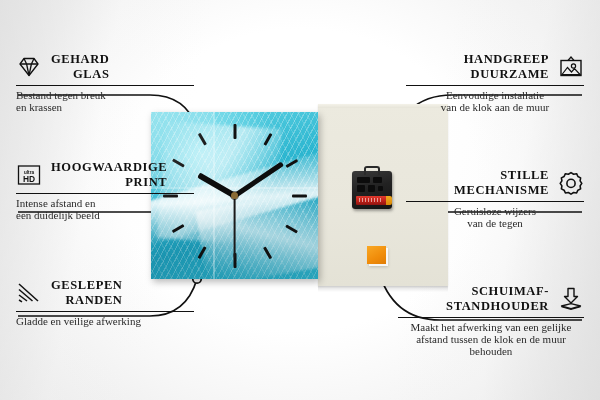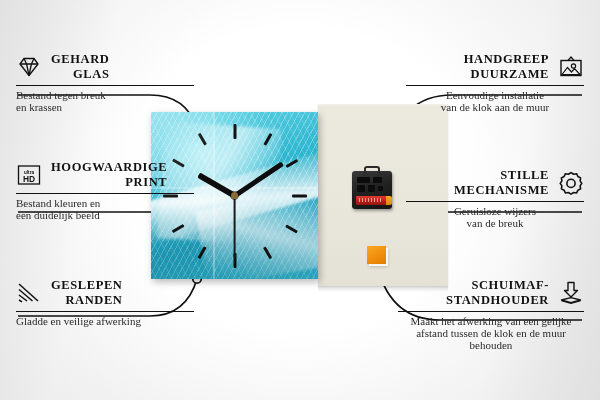--- a/index.html
+++ b/index.html
@@ -167,21 +167,21 @@
     font-size:11px;line-height:11.6px;color:#2a2a2a;margin-top:4px;
   }
   .feat.right .desc{text-align:center;}
   .ico{width:26px;height:26px;flex:0 0 26px;display:block;}
 
   .f-tl{left:16px;top:52px;}
   .f-ml{left:16px;top:160px;}
   .f-bl{left:16px;top:278px;}
   .f-tr{left:406px;top:52px;}
   .f-mr{left:406px;top:168px;}
-  .f-br{left:406px;top:278px;}
+  .f-br{left:406px;top:284px;}
   .f-br{width:186px;left:398px;}
 </style>
 </head>
 <body>
 
 <div class="stage">
 
   <div class="bg"></div>
   <div class="bg-sheen"></div>
 
@@ -286,21 +286,21 @@
         <text x="13" y="12" font-family="Liberation Sans, sans-serif" font-size="4.6" font-weight="bold" text-anchor="middle" fill="#111">ultra</text>
         <text x="13" y="19.6" font-family="Liberation Sans, sans-serif" font-size="8.4" font-weight="bold" text-anchor="middle" fill="#111">HD</text>
       </svg>
       <div>
         <div class="ttl">HOOGWAARDIGE</div>
         <div class="ttl">PRINT</div>
       </div>
     </div>
     <div class="rule"></div>
     <div class="desc">
-      <div>Bestand kleuren en</div>
+      <div>Intense afstand en</div>
       <div>een duidelijk beeld</div>
     </div>
   </div>
 
   <div class="feat left f-bl">
     <div class="head">
       <svg class="ico" viewBox="0 0 26 26">
         <g stroke="#111" stroke-width="1.5" fill="none">
           <path d="M3,4 L22,21"></path>
             <path d="M3,9.5 L16.5,21"></path>
@@ -350,21 +350,21 @@
         </g>
       </svg>
       <div>
         <div class="ttl">STILLE</div>
         <div class="ttl">MECHANISME</div>
       </div>
     </div>
     <div class="rule"></div>
     <div class="desc">
       <div>Geruisloze wijzers</div>
-      <div>van de breuk</div>
+      <div>van de tegen</div>
     </div>
   </div>
 
   <div class="feat right f-br">
     <div class="head">
       <svg class="ico" viewBox="0 0 26 26">
         <path d="M10,2.5 L16,2.5 L16,10.5 L19.5,10.5 L13,17 L6.5,10.5 L10,10.5 Z" fill="none" stroke="#111" stroke-width="1.4" stroke-linejoin="round"></path>
         <path d="M13,17.6 L22.5,20 L13,22.6 L3.5,20 Z" fill="none" stroke="#111" stroke-width="1.3" stroke-linejoin="round"></path>
         <path d="M3.5,20.6 L13,23.3 L22.5,20.6" fill="none" stroke="#111" stroke-width="1.2"></path>
       </svg>

